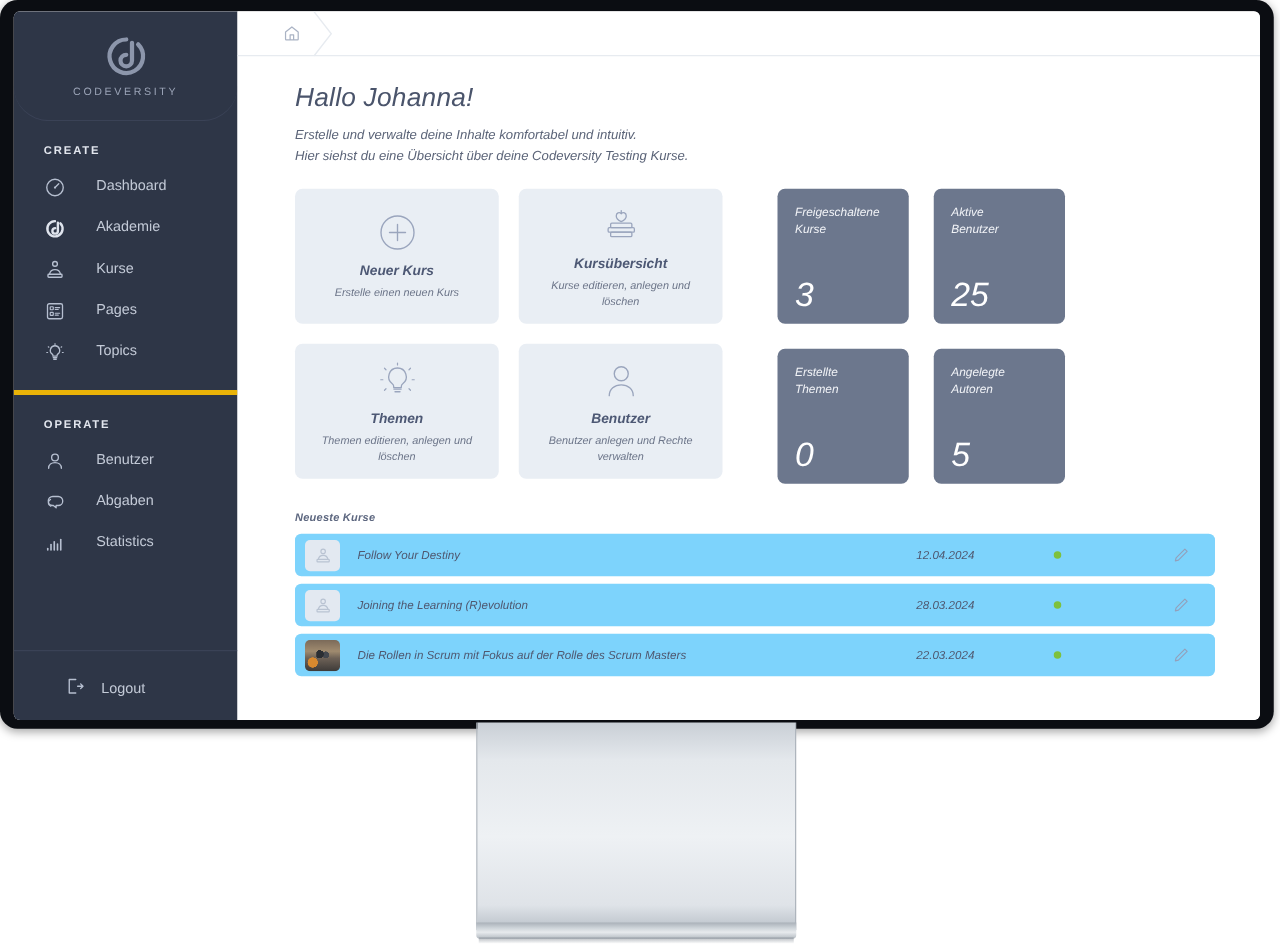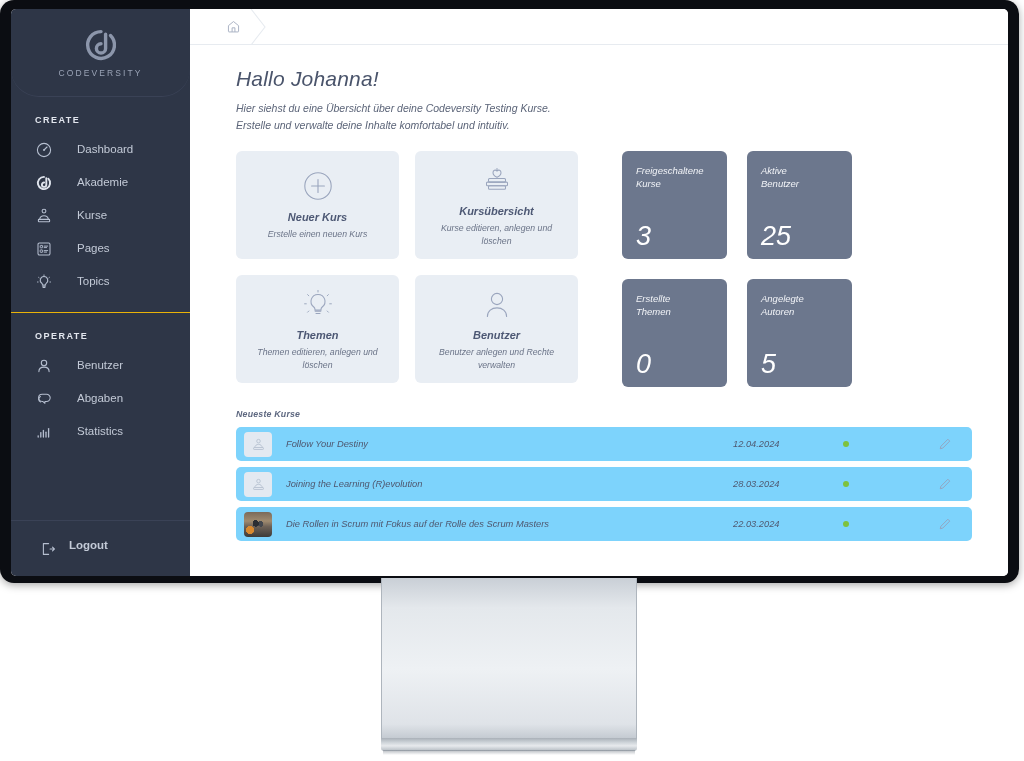--- a/index.html
+++ b/index.html
@@ -123,23 +123,23 @@
   .nav-icon svg { display:block; }
   .nav-label { line-height: 1; }
 
   .sidebar-spacer { flex: 1 1 auto; }
 
   .logout-wrap {
     border-top: 1px solid #3a4256;
     padding: 13px 0 13px 0;
   }
   .logout-item {
-    display: flex; align-items: flex-start; gap: 13px;
-    padding: 6px 0 6px 28px; cursor: pointer;
-    color: #c3cad7; font-size: 11.5px; font-weight: bold;
+    display: flex; align-items: flex-end; gap: 13px;
+    padding: 6px 0 6px 40px; cursor: pointer;
+    color: #c3cad7; font-size: 11.5px;
   }
 
   
   .main {
     flex: 1 1 auto;
     background: #ffffff;
     display: flex;
     flex-direction: column;
     min-width: 0;
     font-style: italic;
@@ -385,21 +385,21 @@
               <svg width="16" height="16" viewBox="0 0 16 16" fill="none">
                 <path d="M8 2.6a3.7 3.7 0 0 0-2.2 6.7c.4.3.6.8.6 1.3v.3h3.2v-.3c0-.5.2-1 .6-1.3A3.7 3.7 0 0 0 8 2.6z" stroke="#b6bfd0" stroke-width="1.05"></path>
                 <path d="M6.6 12.1h2.8M7 13.4h2" stroke="#b6bfd0" stroke-width="1.05" stroke-linecap="round"></path>
                 <path d="M8 .9v.7M2.6 3.4l.5.4M13.4 3.4l-.5.4M1.4 8h.7M13.9 8h.7" stroke="#b6bfd0" stroke-width=".9" stroke-linecap="round"></path>
               </svg>
             </span>
             <span class="nav-label">Topics</span>
           </div>
         </div>
 
-        <div class="nav-section" style="margin-top:14px;border-top:1px solid #eab308;">
+        <div class="nav-section" style="margin-top:14px;border-top:4px solid #eab308;">
           <div class="nav-heading">OPERATE</div>
 
           <div class="nav-item">
             <span class="nav-icon">
               <svg width="16" height="16" viewBox="0 0 16 16" fill="none">
                 <circle cx="8" cy="5" r="2.7" stroke="#b6bfd0" stroke-width="1.1"></circle>
                 <path d="M2.9 13.6c0-2.8 2.3-4.5 5.1-4.5s5.1 1.7 5.1 4.5" stroke="#b6bfd0" stroke-width="1.1" stroke-linecap="round"></path>
               </svg>
             </span>
             <span class="nav-label">Benutzer</span>
@@ -459,22 +459,22 @@
             <svg width="22" height="36" viewBox="0 0 22 36" fill="none">
               <path d="M2 0 L16 18 L2 36" stroke="#e7ebf0" stroke-width="1.1" fill="none"></path>
             </svg>
           </span>
         </div>
 
         <div class="content">
 
           <h1 class="page-title">Hallo Johanna!</h1>
           <div class="page-sub">
+            <div>Erstelle und verwalte deine Inhalte komfortabel und intuitiv.</div>
             <div>Hier siehst du eine Übersicht über deine Codeversity Testing Kurse.</div>
-            <div>Erstelle und verwalte deine Inhalte komfortabel und intuitiv.</div>
           </div>
 
           <div class="dash-grid">
 
             <div class="actions-col">
 
               <div class="action-card">
                 <span class="action-icon">
                   <svg width="32" height="32" viewBox="0 0 32 32" fill="none">
                     <circle cx="16" cy="16" r="13.2" stroke="#9aa5bd" stroke-width="1.1"></circle>

